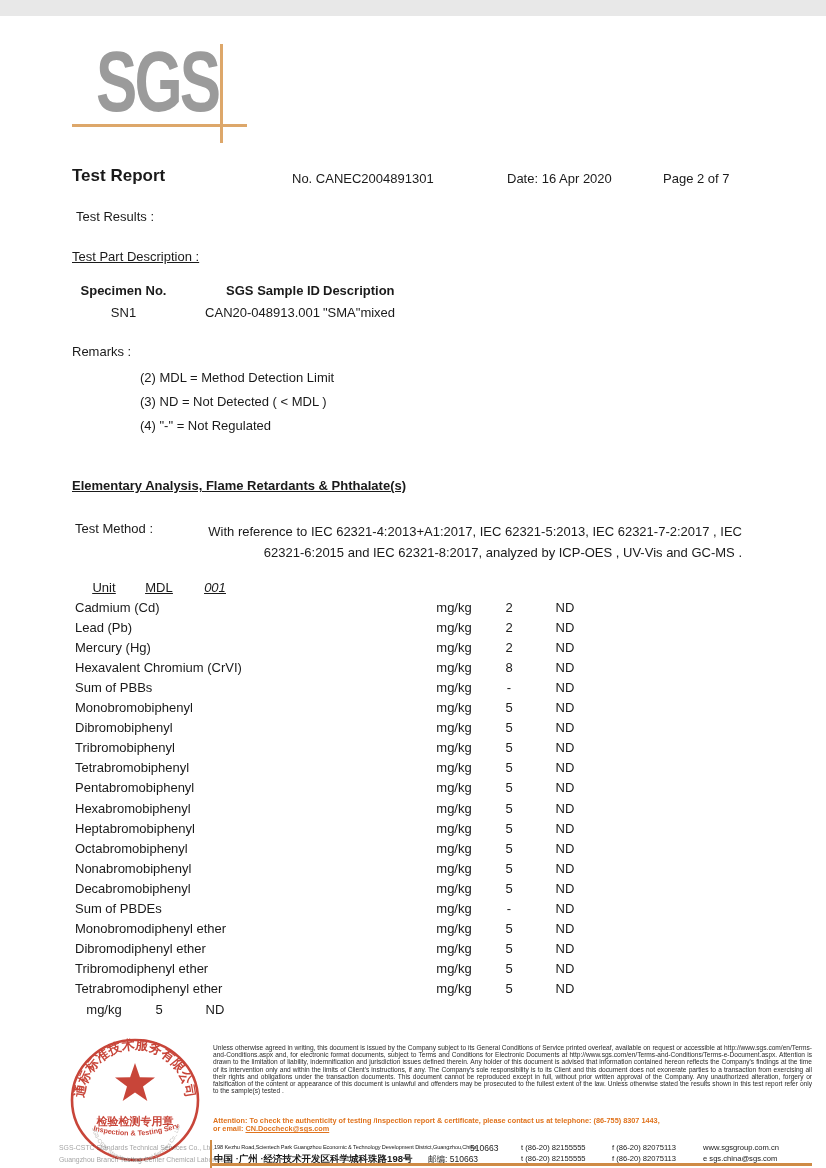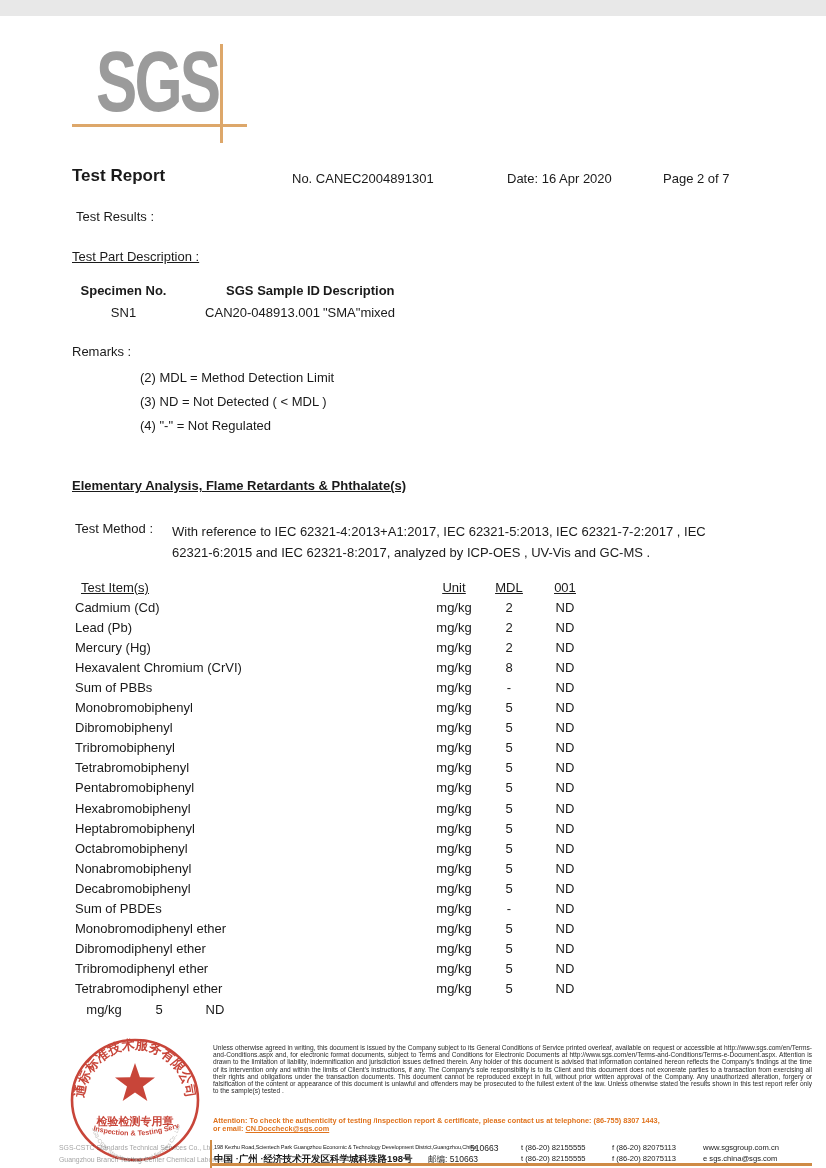--- a/index.html
+++ b/index.html
@@ -38,32 +38,32 @@
   .spec-c2 { width:145px; text-align:right; }
   .spec-c3 { flex:1; text-align:left; padding-left:3px; }
 
   
   .remarks-label { position:absolute; left:72px; top:328px; }
   .remarks-list { position:absolute; left:140px; top:350px; font-size:13px; line-height:24px; }
 
   
   .analysis-title { position:absolute; left:72px; top:462px; font-size:13px; font-weight:bold; text-decoration:underline; }
   .tm-label { position:absolute; left:75px; top:505px; font-size:13px; }
-  .tm-text  { position:absolute; left:172px; top:505px; width:570px; font-size:13px; line-height:21px; }
+  .tm-text  { position:absolute; left:172px; top:505px; width:570px; font-size:13px; line-height:21px;text-align:right; }
 
   
   .rt { position:absolute; left:75px; top:561px; width:520px; font-size:13px; }
   .rt-row { display:flex; height:20.1px; align-items:center; }
   .rt-item { width:350px; text-align:left; }
   .rt-unit { width:58px; text-align:center; }
   .rt-mdl  { width:52px; text-align:center; }
   .rt-val  { width:60px; text-align:center; }
   .rt-head .rt-item { padding-left:6px; }
   .rt-head span { text-decoration:underline; }
-  .italic { }
+  .italic { font-style:italic; }
 
   
   .foot-gray1 { position:absolute; left:59px; top:1127px; font-size:8px; color:#a6a6a6;
                 white-space:nowrap; transform:scaleX(0.86); transform-origin:left top; }
   .foot-gray2 { position:absolute; left:59px; top:1139px; font-size:8px; color:#a6a6a6;
                 white-space:nowrap; transform:scaleX(0.86); transform-origin:left top; }
   .legal { position:absolute; left:213px; top:1028px; width:599px; font-size:6.6px;
            line-height:7.2px; text-align:justify; color:#2b2b2b; }
   .attention { position:absolute; left:213px; top:1101px; width:599px; font-size:7.3px;
                font-weight:bold; color:#e0731d; line-height:8.2px; }
@@ -121,21 +121,20 @@
 
     <div>(4) "-" = Not Regulated</div>
   </div>
 
   <div class="analysis-title">Elementary Analysis, Flame Retardants &amp; Phthalate(s)</div>
   <div class="tm-label">Test Method :</div>
   <div class="tm-text">With reference to IEC 62321-4:2013+A1:2017, IEC 62321-5:2013,  IEC 62321-7-2:2017 , IEC 62321-6:2015  and IEC 62321-8:2017,  analyzed by ICP-OES , UV-Vis  and GC-MS .</div>
 
   <div class="rt">
     <div class="rt-row rt-head">
-      <span class="rt-item"><span>Test Item(s)</span></span>
       <span class="rt-unit"><span>Unit</span></span>
       <span class="rt-mdl"><span>MDL</span></span>
       <span class="rt-val"><span class="italic">001</span></span>
     </div>
     <div>
     <div class="rt-row">
       <span class="rt-item">Cadmium (Cd)</span>
       <span class="rt-unit">mg/kg</span>
       <span class="rt-mdl">2</span>
       <span class="rt-val">ND</span>

